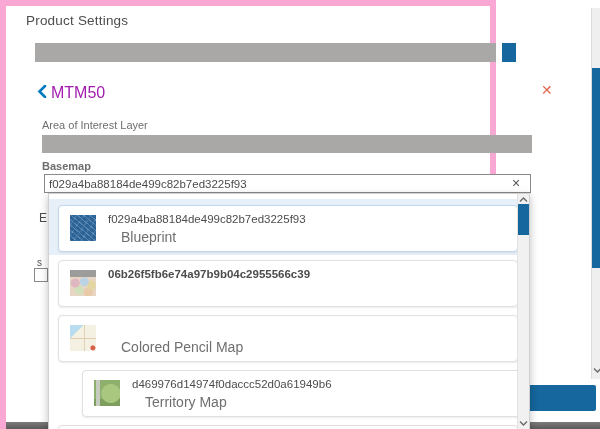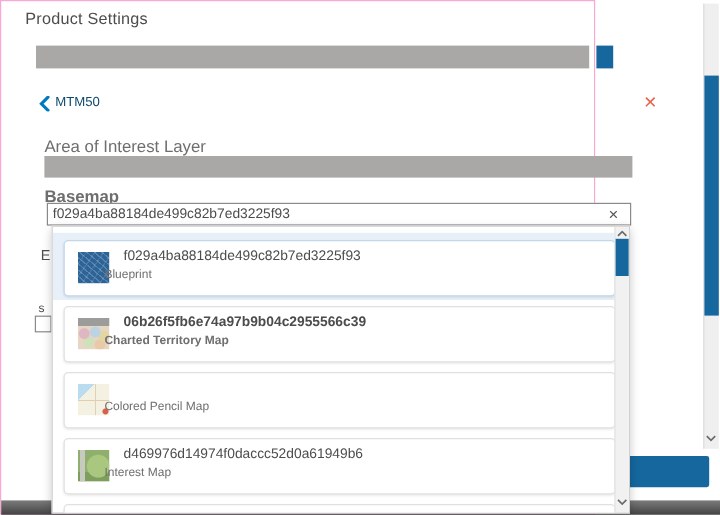--- a/index.html
+++ b/index.html
@@ -1,37 +1,37 @@
 <!DOCTYPE html>
 <html><head>
 <meta charset="utf-8">
 <style>
   html,body{margin:0;padding:0;}
   body{width:600px;height:429px;overflow:hidden;background:#fff;
        font-family:"Liberation Sans", sans-serif;position:relative;}
   .stage{position:absolute;inset:0;width:496px;height:429px;background:#fff;
-         border:1px solid #f9a8d4;box-sizing:border-box;}
+         border:6px solid #f9a8d4;box-sizing:border-box;}
   .abs{position:absolute;}
 
   .page-title{left:20px;top:7px;font-size:13.5px;color:#4d4d4d;letter-spacing:.2px;}
   .redacted{background:#a9a8a6;}
   .bar-top{left:29px;top:37px;width:461px;height:19px;}
   .bar-top-accent{left:496px;top:37px;width:14px;height:19px;background:#15679e;}
 
   
   .vscroll-track{left:585px;top:2px;width:13px;height:371px;background:#f0efef;
                  border-left:1px solid #dcdcdc;box-sizing:border-box;}
   .vscroll-thumb{left:586px;top:62px;width:12px;height:200px;background:#15679e;}
   .vscroll-down{left:587px;top:361px;}
 
   .back-chevron{left:31px;top:79px;}
-  .back-label{left:45px;top:78px;font-size:11px;color:#0c4a6e;}
+  .back-label{left:45px;top:78px;font-size:16px;color:#a21caf;}
   .close-x{left:535px;top:77px;font-size:14px;color:#e4664f;line-height:14px;cursor:pointer;}
 
-  .field-label{font-size:14px;color:#6e6e6e;}
+  .field-label{font-size:11px;color:#6e6e6e;}
   .aoi-label{left:36px;top:113px;}
   .aoi-bar{left:36px;top:129px;width:490px;height:18px;}
   .basemap-label{left:36px;top:154px;font-weight:bold;}
 
   .basemap-input{left:38px;top:168px;width:487px;height:19px;box-sizing:border-box;
                  border:1px solid #8a8a8a;font-family:"Liberation Sans",sans-serif;
                  font-size:11.5px;color:#4c4c4c;padding:0 18px 0 4px;outline:none;}
   .clear-x{left:506px;top:169px;font-size:14px;color:#555;line-height:16px;cursor:pointer;}
 
   
@@ -48,22 +48,22 @@
   
   .dropdown{left:42px;top:187px;width:482px;height:240px;background:#fff;
             border:1px solid #d0d0d0;box-sizing:border-box;z-index:5;
             box-shadow:0 3px 8px rgba(0,0,0,.25);overflow:hidden;}
   .dd-highlight{left:0;top:5px;width:468px;height:56px;background:#e7eff9;}
   .dd-card{left:9px;width:458px;height:45px;background:#fff;border:1px solid #e0e0e0;
            border-radius:4px;box-shadow:0 1px 2px rgba(0,0,0,.08);cursor:pointer;}
   .dd-card.sel{border-color:#c3d6ec;}
   .dd-card .thumb{position:absolute;left:11px;top:9px;width:26px;height:26px;}
   .dd-card .t-id{position:absolute;left:49px;top:7px;font-size:11.5px;color:#4c4c4c;white-space:nowrap;}
-  .dd-card .t-name{position:absolute;left:33px;top:23px;font-size:10px;color:#6f6f6f;white-space:nowrap;}
-  .c1{top:11px;} .c2{top:66px;font-weight:bold;} .c3{top:121px;} .c4{top:176px;} .c5{top:231px;height:12px;}
+  .dd-card .t-name{position:absolute;left:62px;top:23px;font-size:14px;color:#6f6f6f;white-space:nowrap;}
+  .c1{top:11px;} .c2{top:66px;font-weight:bold;} .c3{top:121px;} .c4{top:176px;margin-left:24px;} .c5{top:231px;height:12px;}
 
   .thumb-blueprint{background-color:#2d6498;
     background-image:repeating-linear-gradient(40deg,rgba(255,255,255,.20) 0 1px,transparent 1px 4px),
                      repeating-linear-gradient(-55deg,rgba(255,255,255,.12) 0 1px,transparent 1px 6px);}
   .thumb-charted{background-color:#e7d6c4;
     background-image:linear-gradient(#9c9c9a 0 7px,rgba(0,0,0,0) 7px),
       radial-gradient(circle at 20% 50%,#deb7c2 0 4px,transparent 5px),
       radial-gradient(circle at 55% 45%,#bcd3e4 0 4px,transparent 5px),
       radial-gradient(circle at 82% 58%,#e3d6a0 0 4px,transparent 5px),
       radial-gradient(circle at 35% 78%,#cfe0bb 0 4px,transparent 5px),
@@ -130,32 +130,31 @@
 
     <div class="abs dd-card sel c1">
       <div class="thumb thumb-blueprint"></div>
       <div class="t-id">f029a4ba88184de499c82b7ed3225f93</div>
       <div class="t-name">Blueprint</div>
     </div>
 
     <div class="abs dd-card c2">
       <div class="thumb thumb-charted"></div>
       <div class="t-id">06b26f5fb6e74a97b9b04c2955566c39</div>
-      <div class="t-name">Charted Territory Map</div>
     </div>
 
     <div class="abs dd-card c3">
       <div class="thumb thumb-pencil"></div>
       <div class="t-name">Colored Pencil Map</div>
     </div>
 
     <div class="abs dd-card c4">
       <div class="thumb thumb-community"></div>
       <div class="t-id">d469976d14974f0daccc52d0a61949b6</div>
-      <div class="t-name">Interest Map</div>
+      <div class="t-name">Territory Map</div>
     </div>
 
     <div class="abs dd-card c5"></div>
 
     <div class="abs dd-scroll-track"></div>
     <div class="abs dd-scroll-up">
       <svg width="9" height="6" viewBox="0 0 9 6">
           <path d="M1 4.5 L4.5 1 L8 4.5" fill="none" stroke="#6a6a6a" stroke-width="1.4"></path>
         </svg>
     </div>

